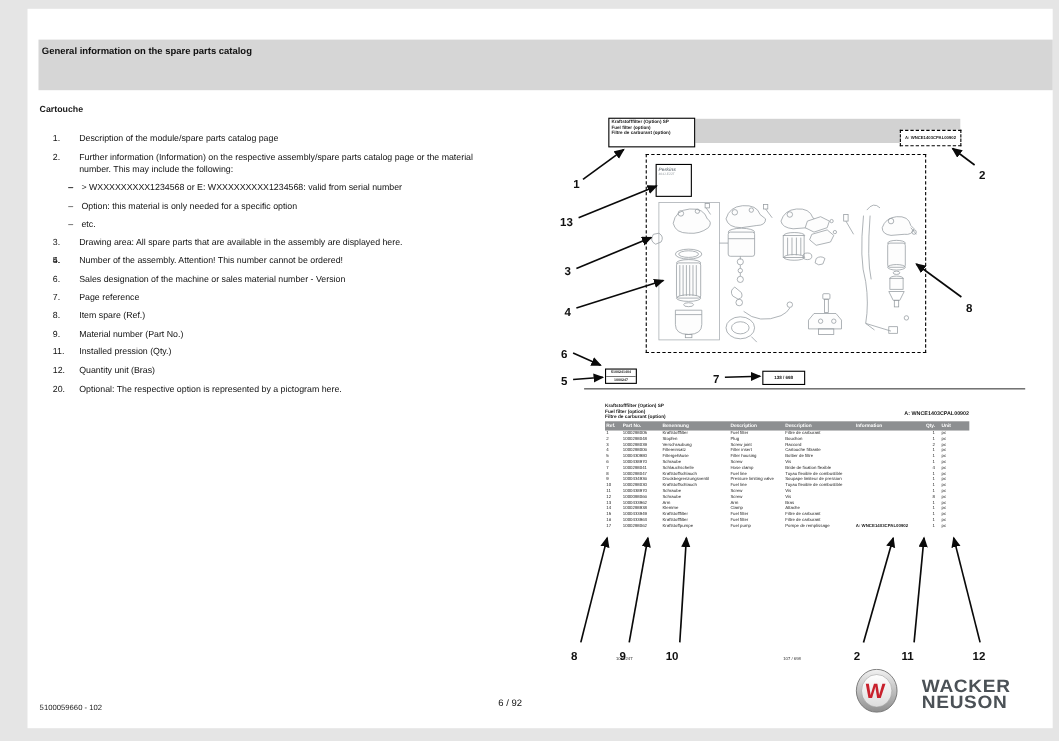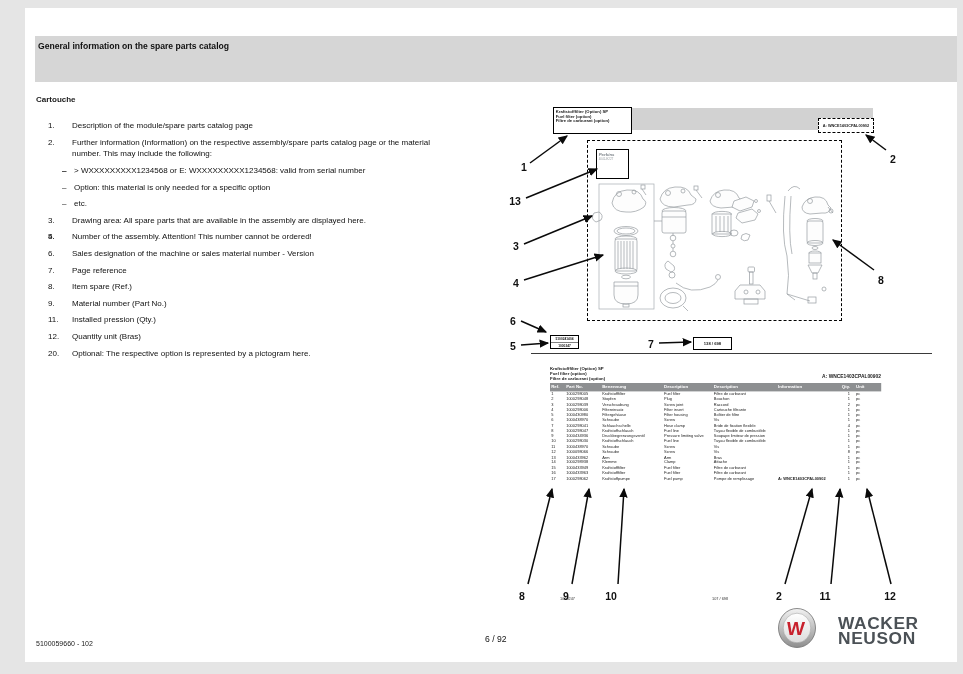--- a/index.html
+++ b/index.html
@@ -54,21 +54,21 @@
   .f2-foot-asm{position:absolute;left:535px;top:589px;overflow:visible;}
   .f2-foot-asm .tinywrap{transform:scale(0.55);font-size:7px;color:#333;white-space:nowrap;}
   .f2-foot-page{position:absolute;left:687px;top:589px;overflow:visible;}
   .f2-foot-page .tinywrap{transform:scale(0.55);font-size:7px;color:#333;white-space:nowrap;}
 
   
   #callout-layer{position:absolute;left:0;top:0;width:932px;height:654px;pointer-events:none;}
 
   
   .foot-doc{position:absolute;left:11px;top:632px;font-size:7px;color:#222;}
-  .foot-page{position:absolute;left:460px;top:626px;font-size:8.6px;color:#111;text-align:center;}
+  .foot-page{position:absolute;left:428px;top:626px;font-size:8.6px;color:#111;text-align:center;}
   .logo-badge{position:absolute;left:752px;top:600px;width:40px;height:40px;}
   .logo-word{position:absolute;left:813px;top:609px;width:100px;font-weight:bold;color:#4b5156;
              font-size:17px;line-height:15px;letter-spacing:0.6px;transform:scale(1.02,0.96);transform-origin:0 0;}
   .logo-word div{white-space:nowrap;}
 
   svg text{font-family:"Liberation Sans",sans-serif;}
 </style>
 </head>
 <body>
 

